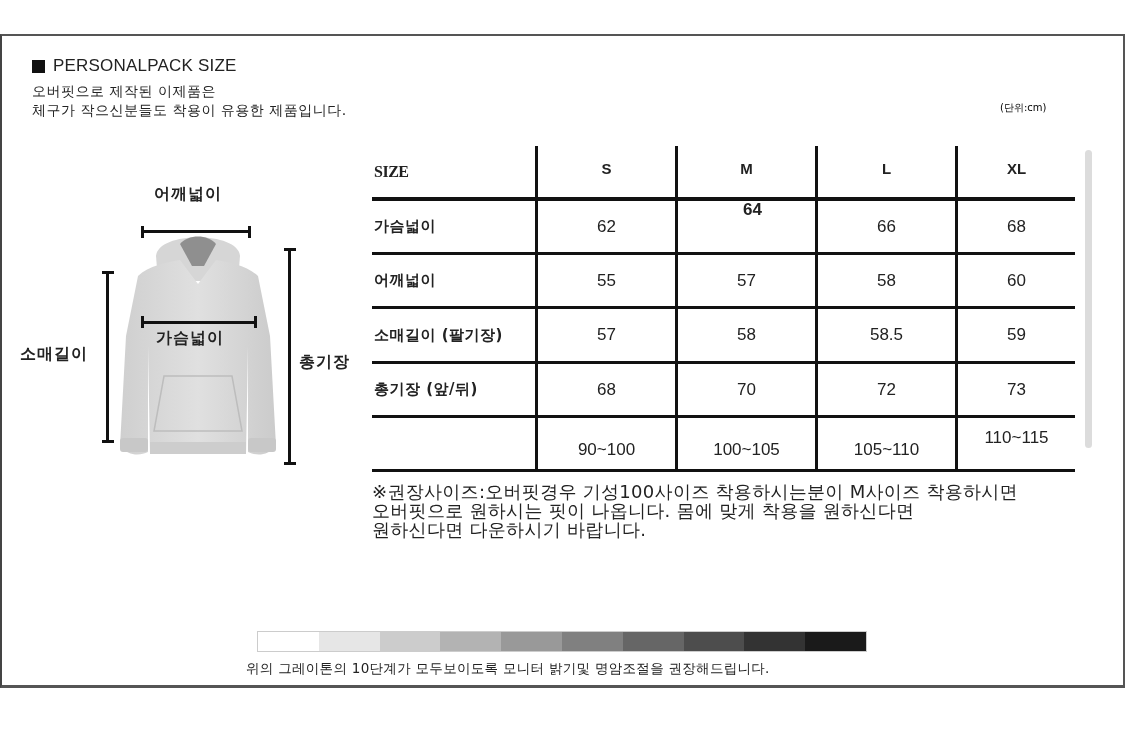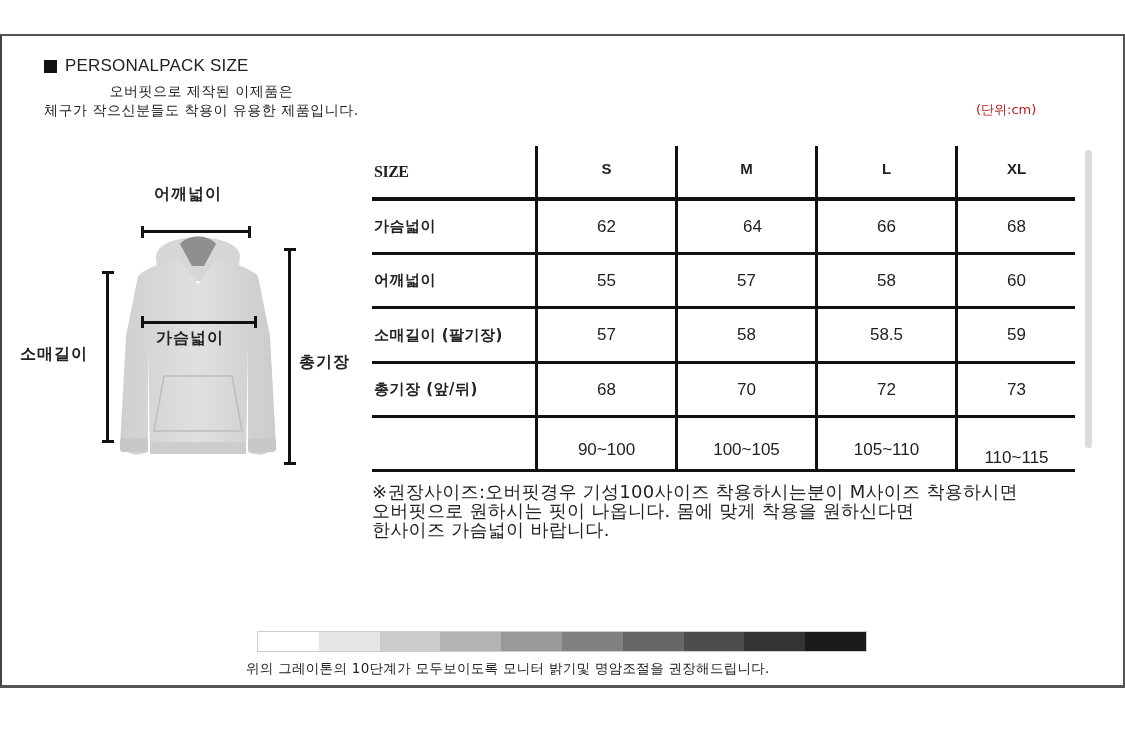--- a/index.html
+++ b/index.html
@@ -6,26 +6,26 @@
   html, body { width: 1125px; height: 729px; background: #ffffff; overflow: hidden; }
   body { position: relative; font-family: "DejaVu Sans", "Liberation Sans", sans-serif; color: #1a1a1a; }
 
   .frame {
     position: absolute; left: 0; top: 34px; width: 1125px; height: 654px;
     border-top: 2px solid #555; border-left: 2px solid #444;
     border-right: 2px solid #555; border-bottom: 3px solid #555;
     background: #fff;
   }
 
-  .header-block { position: absolute; left: 44px; top: 56px; text-align: center; }
+  .header-block { position: absolute; left: 32px; top: 56px; }
   .brand-title { display: flex; align-items: center; font-family: "Liberation Sans", sans-serif; font-size: 17px; color: #222; letter-spacing: 0.2px; }
   .brand-square { width: 13px; height: 13px; background: #111; margin-right: 8px; display: inline-block; }
   .desc { margin-top: 6px; font-size: 14px; line-height: 19px; color: #222; letter-spacing: 0.5px; }
 
-  .unit { position: absolute; left: 976px; top: 101px; font-size: 13px; color: #b91c1c; }
+  .unit { position: absolute; left: 1000px; top: 101px; font-size: 10px; color: #000000; }
 
   
   .illus { position: absolute; left: 0; top: 170px; width: 370px; height: 300px; }
   .lbl { position: absolute; font-size: 16px; font-weight: bold; color: #222; letter-spacing: 1px; white-space: nowrap; }
   .hline { position: absolute; height: 3px; background: #111; }
   .vline { position: absolute; width: 3px; background: #111; }
   .cap-v { position: absolute; width: 3px; height: 12px; background: #111; }
   .cap-h { position: absolute; width: 12px; height: 3px; background: #111; }
 
   
@@ -126,21 +126,21 @@
     <div class="tcell head label" style="left:0; top:0; width:163px; height:52px; font-family:'Liberation Serif',serif; font-size:16px; letter-spacing:-0.5px;">SIZE</div>
     <div class="tcell head" style="left:166px; top:0; width:137px; height:44px;">S</div>
     <div class="tcell head" style="left:306px; top:0; width:137px; height:44px;">M</div>
     <div class="tcell head" style="left:446px; top:0; width:137px; height:44px;">L</div>
     <div class="tcell head" style="left:586px; top:0; width:117px; height:44px;">XL</div>
   </div>
 
   <div>
     <div class="tcell label" style="left:0; top:55px; width:163px; height:51px;">가슴넓이</div>
     <div class="tcell" style="left:166px; top:55px; width:137px; height:51px;text-align:right;">62</div>
-    <div class="tcell" style="left:306px; top:55px; width:149px; height:51px;">64</div>
+    <div class="tcell" style="left:306px; top:38px; width:149px; height:51px;font-weight:bold;">64</div>
     <div class="tcell" style="left:446px; top:55px; width:137px; height:51px;">66</div>
     <div class="tcell" style="left:586px; top:55px; width:117px; height:51px;">68</div>
   </div>
 
   <div>
     <div class="tcell label" style="left:0; top:109px; width:163px; height:51px;">어깨넓이</div>
     <div class="tcell" style="left:166px; top:109px; width:137px; height:51px;">55</div>
     <div class="tcell" style="left:306px; top:109px; width:137px; height:51px;">57</div>
     <div class="tcell" style="left:446px; top:109px; width:137px; height:51px;">58</div>
     <div class="tcell" style="left:586px; top:109px; width:117px; height:51px;">60</div>
@@ -160,30 +160,30 @@
     <div class="tcell" style="left:306px; top:218px; width:137px; height:51px;">70</div>
     <div class="tcell" style="left:446px; top:218px; width:137px; height:51px;text-align:center;">72</div>
     <div class="tcell" style="left:586px; top:218px; width:117px; height:51px;">73</div>
   </div>
 
   <div>
     <div class="tcell label" style="left:0; top:272px; width:163px; height:51px;"></div>
     <div class="tcell" style="left:166px; top:278px; width:137px; height:51px;">90~100</div>
     <div class="tcell" style="left:306px; top:278px; width:137px; height:51px;">100~105</div>
     <div class="tcell" style="left:446px; top:278px; width:137px; height:51px;">105~110</div>
-    <div class="tcell" style="left:586px; top:286px; width:117px; height:51px;">110~115</div>
+    <div class="tcell" style="left:586px; top:266px; width:117px; height:51px;">110~115</div>
   </div>
 </div>
 
 <div class="scrollbar"></div>
 
 <div class="note">
   <div>※권장사이즈:오버핏경우 기성100사이즈 착용하시는분이 M사이즈 착용하시면</div>
   <div>오버핏으로 원하시는 핏이 나옵니다. 몸에 맞게 착용을 원하신다면</div>
-  <div>한사이즈 가슴넓이 바랍니다.</div>
+  <div>원하신다면 다운하시기 바랍니다.</div>
 </div>
 
 <div class="grayscale">
   <div class="gseg" style="background: rgb(255, 255, 255);"></div>
   <div class="gseg" style="background: rgb(230, 230, 230);"></div>
   <div class="gseg" style="background: rgb(204, 204, 204);"></div>
   <div class="gseg" style="background: rgb(179, 179, 179);"></div>
   <div class="gseg" style="background: rgb(153, 153, 153);"></div>
   <div class="gseg" style="background: rgb(128, 128, 128);"></div>
   <div class="gseg" style="background: rgb(102, 102, 102);"></div>

